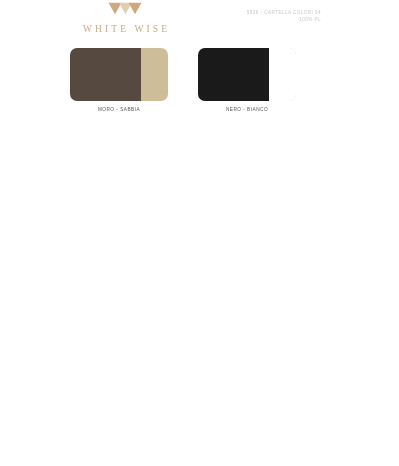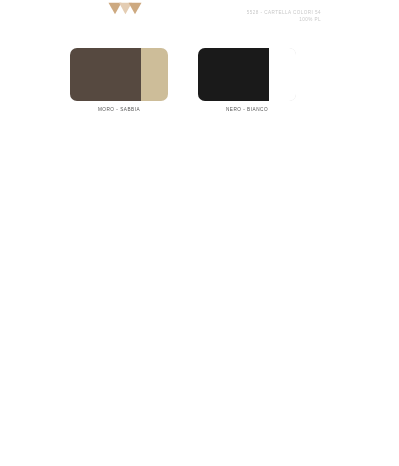--- a/index.html
+++ b/index.html
@@ -131,20 +131,21 @@
 
     <div class="brand">
       <span class="brand-mark">
         <svg viewBox="0 0 34 19" width="34" height="19" xmlns="http://www.w3.org/2000/svg">
           <polygon points="0.5,0.7 13.4,0.7 7.0,12.2" fill="#cda980"></polygon>
           <polygon points="11.0,0.7 23.9,0.7 17.4,12.2" fill="#e4cdb3"></polygon>
           <polygon points="20.6,0.7 33.5,0.7 27.0,12.2" fill="#cda980"></polygon>
           <polygon points="10.3,8.6 17.4,12.4 24.3,8.6 17.4,18.6" fill="#ffffff"></polygon>
         </svg>
       </span>
+      <span class="brand-name" style="color: rgb(201, 169, 135);">WHITE WISE</span>
     </div>
 
     <div class="ref-block">
       <span class="ref-line">5528 - CARTELLA COLORI 54</span>
       <span class="ref-line">100% PL</span>
     </div>
 
   </div>
 
   <div class="swatch-row">

